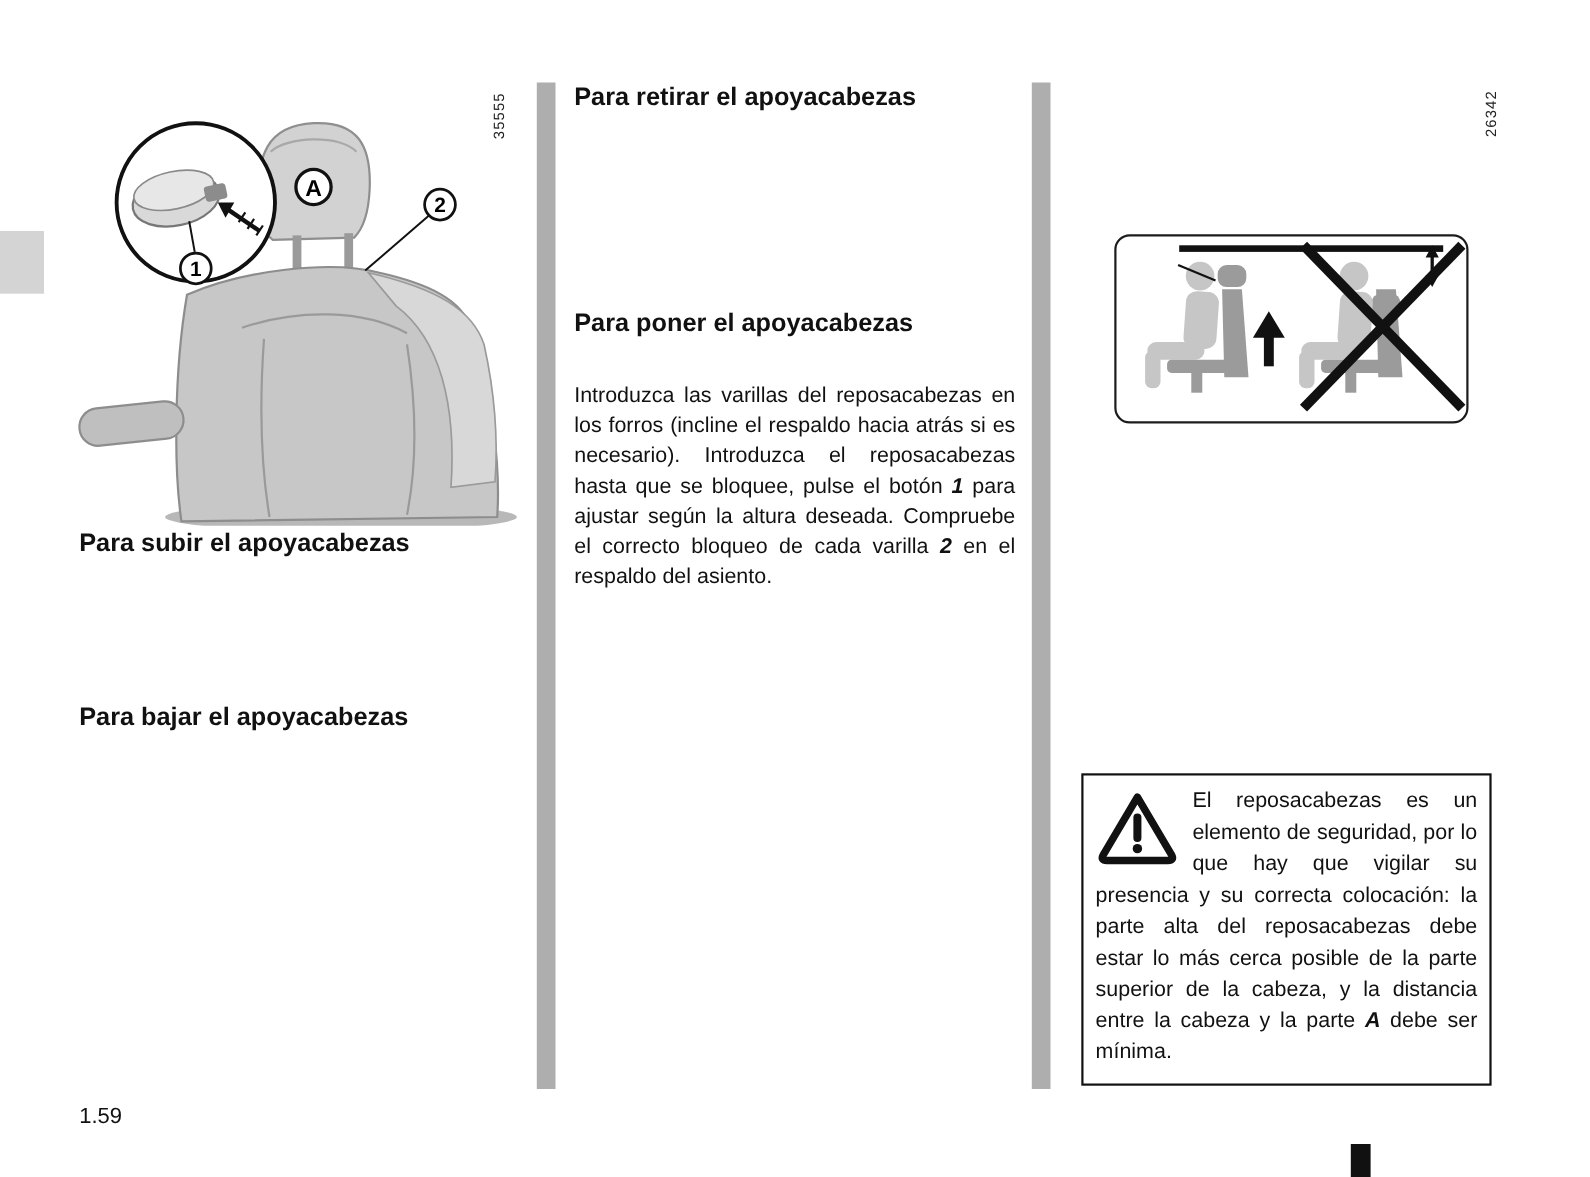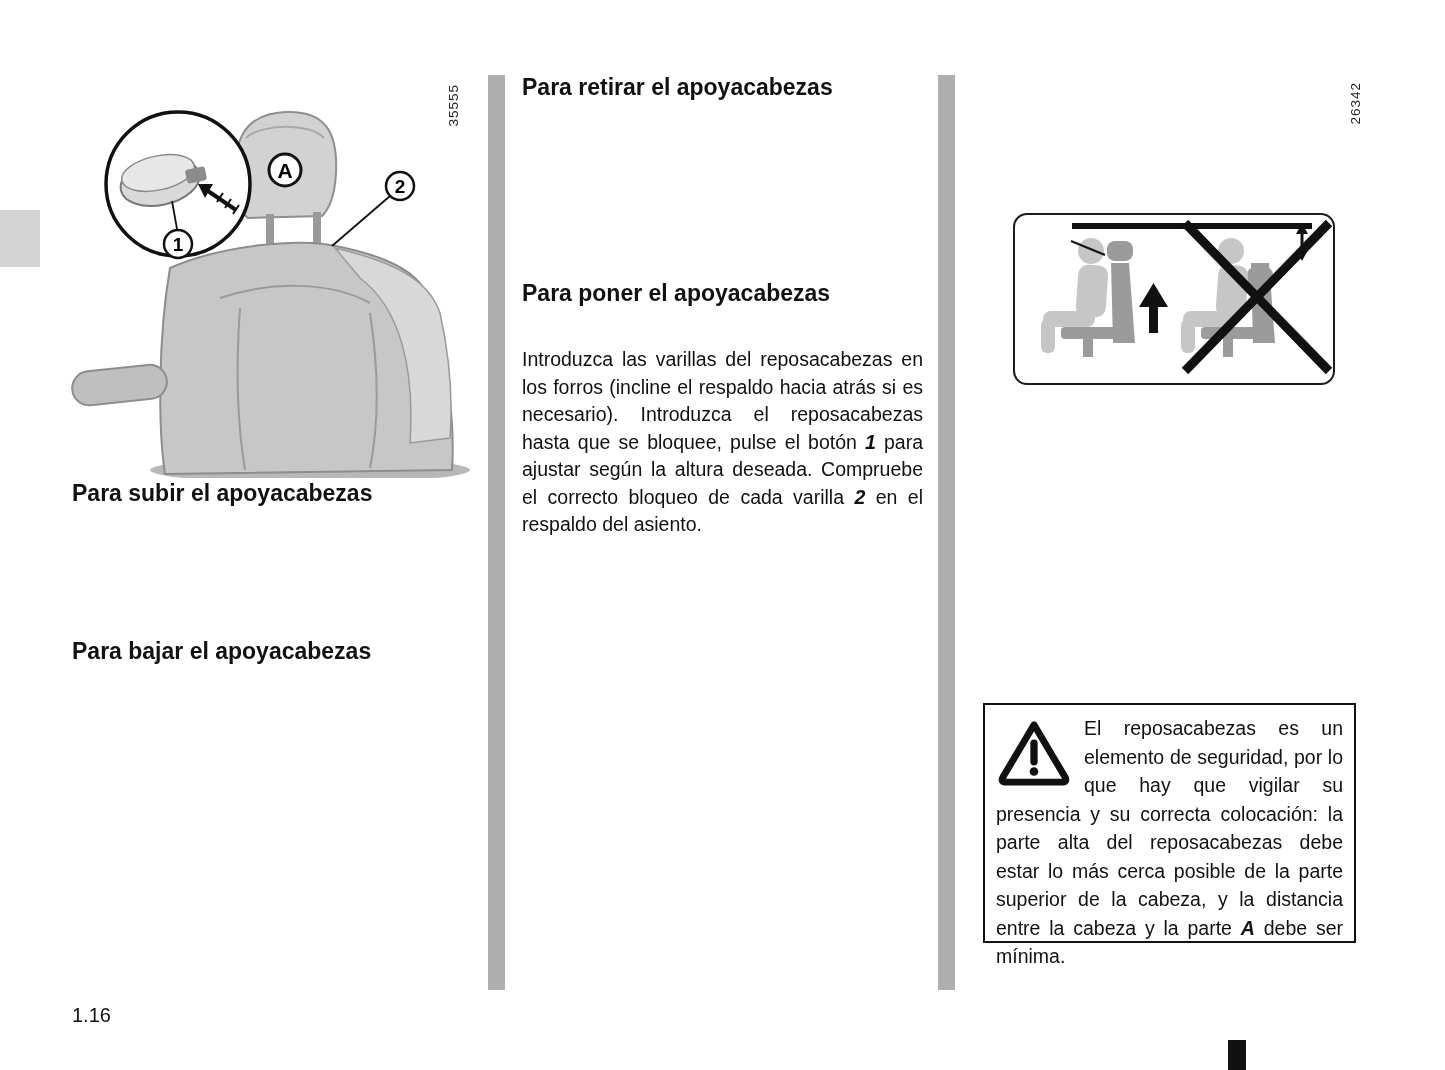--- a/index.html
+++ b/index.html
@@ -26,21 +26,21 @@
   #p-poner   { left:522px; top:318px;margin-top:28px; }
   #h-subir   { left:72px;  top:480px; }
   #p-subir   { left:72px;  top:518px; width:399px; }
   #h-bajar   { left:72px;  top:638px; }
   #p-bajar   { left:72px;  top:676px; width:399px; }
   .illus-box {
     position:absolute; left:1013px; top:213px; width:322px; height:172px;
     border:2.5px solid #1c1c1c; border-radius:14px; background:#fff; overflow:hidden;
   }
   .warn-box {
-    position:absolute; left:983px; top:703px; width:373px; height:240px;
+    position:absolute; left:983px; top:703px; width:373px; height:284px;
     border:2.5px solid #111; background:#fff; padding:9px 11px;
   }
   .warn-icon { float:left; width:76px; height:70px; margin:3px 12px 3px 0; }
   .warn-text { font-size:19.5px; line-height:28.5px; text-align:justify; }
   .page-num { position:absolute; left:72px; top:1004px; font-size:20px; }
   .corner-mark { position:absolute; left:1228px; top:1040px; width:18px; height:30px; background:#111; }
   svg text { font-family:"Liberation Sans", sans-serif; }
 </style>
 </head>
 <body>
@@ -152,16 +152,16 @@
 
   <div class="warn-box">
     <svg class="warn-icon" viewBox="0 0 78 70">
       <path d="M39 7 L71 61 Q73.5 66 67.5 66 L10.5 66 Q4.5 66 7 61 Z" fill="#ffffff" stroke="#111" stroke-width="7" stroke-linejoin="round"></path>
       <line x1="39" y1="26" x2="39" y2="45" stroke="#111" stroke-width="7.5" stroke-linecap="round"></line>
       <circle cx="39" cy="55" r="4.4" fill="#111"></circle>
     </svg>
     <div class="warn-text"><span>El reposacabezas es un elemento de seguridad, por lo que hay que vigilar su presencia y su correcta colocación: la parte alta del reposacabezas debe estar lo más cerca posible de la parte superior de la cabeza, y la distancia entre la cabeza y la parte </span><span class="b-i">A</span><span> debe ser mínima.</span></div>
   </div>
 
-  <div class="page-num">1.16</div>
+  <div class="page-num">1.59</div>
   <div class="corner-mark"></div>
 
 </div>
 
 </body></html>

